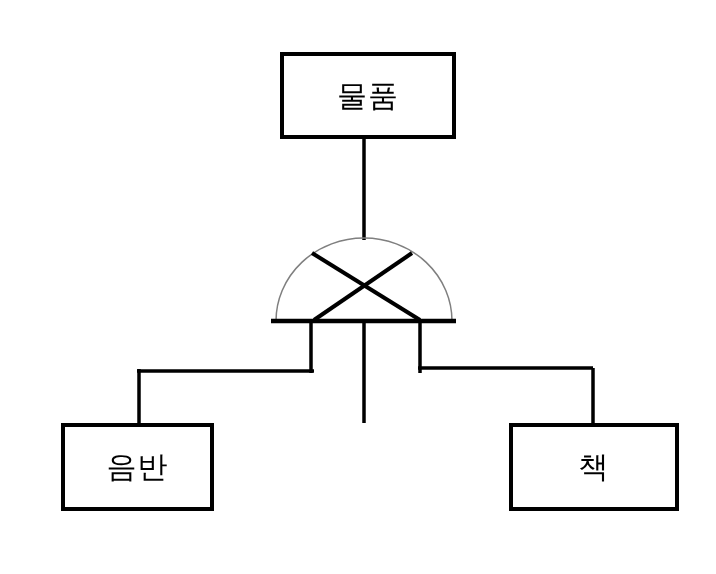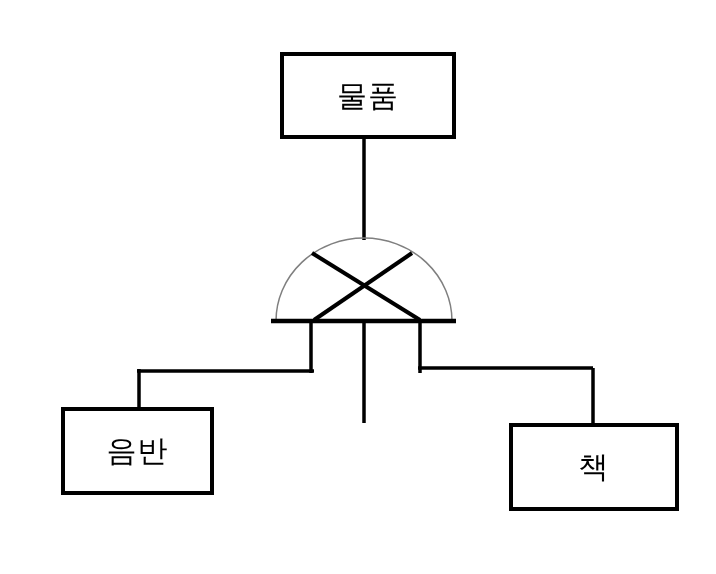--- a/index.html
+++ b/index.html
@@ -33,21 +33,21 @@
     justify-content: center;
   }
   .node-label {
     font-size: 30px;
     color: #000000;
     letter-spacing: 1px;
     line-height: 1;
     user-select: none;
   }
   .node-root  { left: 272px; top: 52px;  width: 176px; height: 87px; }
-  .node-left  { left: 53px;  top: 407px; width: 153px; height: 88px; }
+  .node-left  { left: 53px;  top: 423px; width: 153px; height: 88px; }
   .node-mid   { left: 269px; top: 423px; width: 171px; height: 88px; }
   .node-right { left: 501px; top: 423px; width: 170px; height: 88px; }
 </style>
 </head>
 <body>
 
 <div class="canvas">
 
   <svg class="connector-layer" viewBox="0 0 716 574" aria-hidden="true">
 

